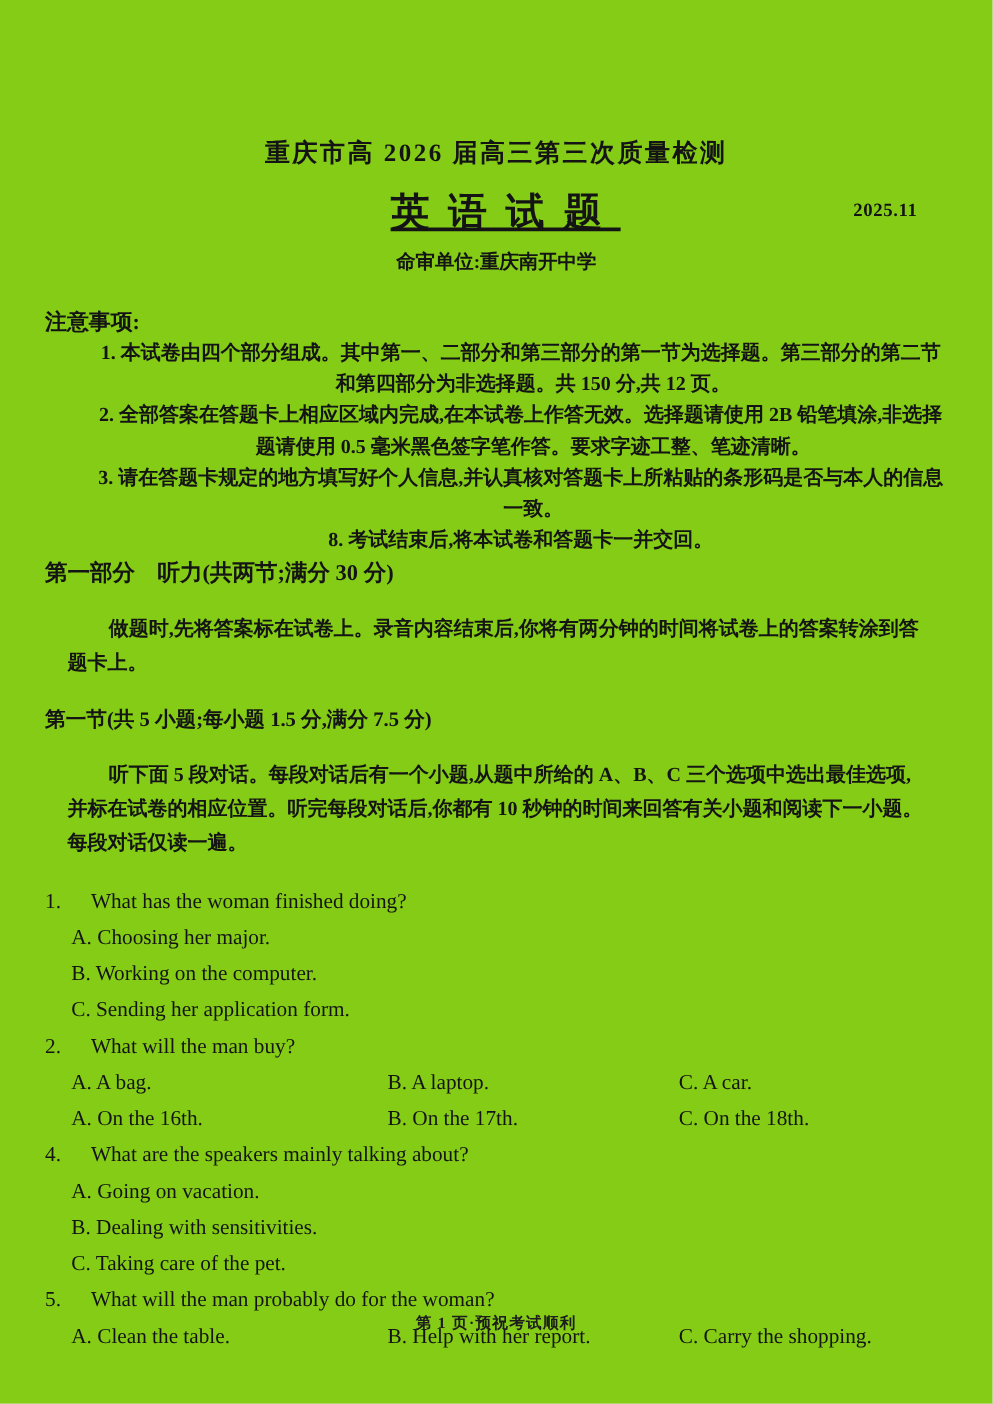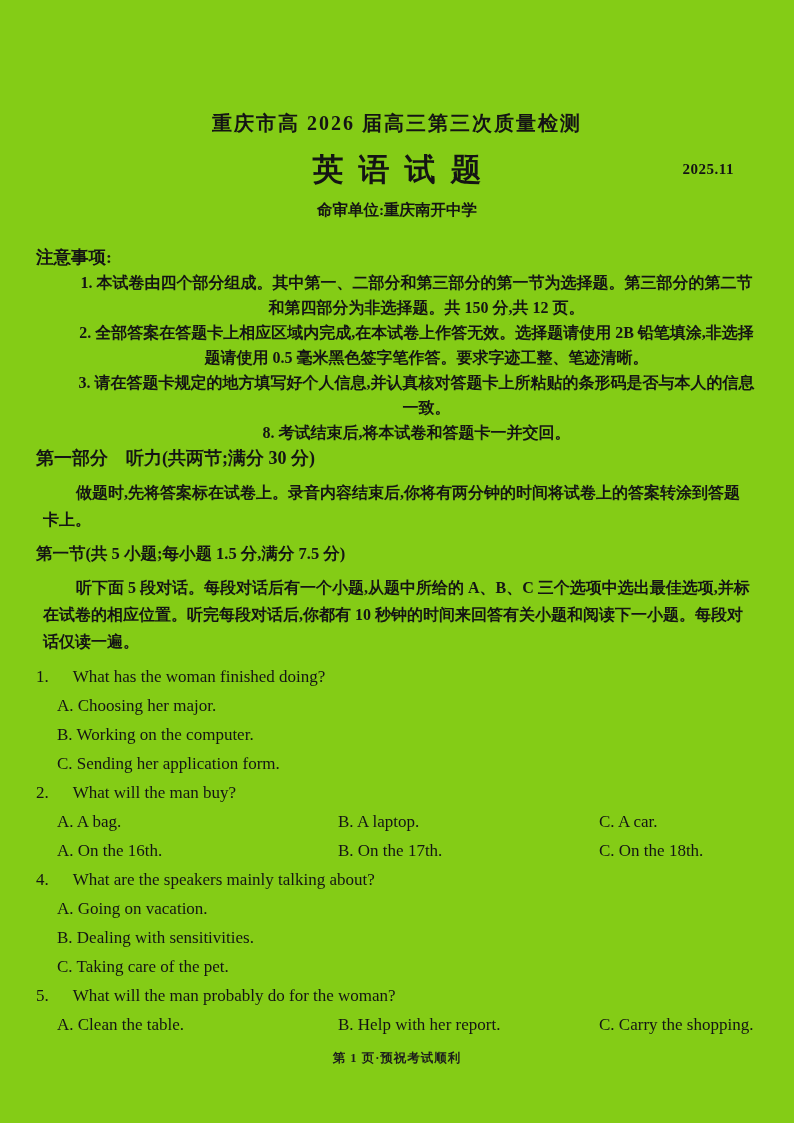--- a/index.html
+++ b/index.html
@@ -11,21 +11,21 @@
     box-sizing:border-box;
     padding:110px 36px 12px 36px;
     font-family:"Liberation Serif","DejaVu Serif",serif;
     color:#141414;
     overflow:hidden;
   }
   .school-line{
     font-size:20px;font-weight:700;text-align:center;
     letter-spacing:2px;line-height:26px;
   }
-  .title-row{position:relative;margin-top:12px;height:44px;}
+  .title-row{position:relative;margin-top:12px;height:44px;text-decoration:underline;}
   .exam-title{
     font-size:31px;font-weight:800;text-align:center;
     letter-spacing:15px;padding-left:15px;line-height:44px;
   }
   .exam-date{
     position:absolute;right:24px;top:13px;
     font-size:15px;font-weight:700;letter-spacing:0.5px;
   }
   .issuer{
     text-align:center;font-weight:700;font-size:15.5px;
@@ -37,36 +37,36 @@
   .notice-items{margin-top:0;text-align:center;}
   .notice-item{
     font-size:16px;line-height:25px;font-weight:600;
     padding-left:59px;text-indent:-20px;
   }
   .part-h{
     font-size:18px;font-weight:700;line-height:27px;margin-top:0;
   }
   .para{
     font-size:16px;line-height:27px;font-weight:600;
-    text-indent:33px;margin:7px;
+    text-indent:33px;margin:18px;
   }
   .sec-h{
     font-size:16.5px;font-weight:600;line-height:27px;
   }
   .q-line{
     font-size:17px;line-height:29px;font-weight:400;
   }
   .q-num{display:inline;}
   .q-text{display:inline;margin-left:24px;}
   .opt{
     font-size:17px;line-height:29px;padding-left:21px;font-weight:400;
   }
   .opts-row{
     display:grid;grid-template-columns:253px 233px 1fr;
-    padding-left:21px;font-size:17px;line-height:29px;font-weight:400;gap:28px;
+    padding-left:21px;font-size:17px;line-height:29px;font-weight:400;
   }
   .opts-row .opt{padding-left:0;}
   .footer{
     position:absolute;left:0;right:0;top:1050px;
     text-align:center;font-size:12.5px;font-weight:600;
     letter-spacing:1px;color:#1c1c1c;
   }
 </style>
 </head>
 <body>

